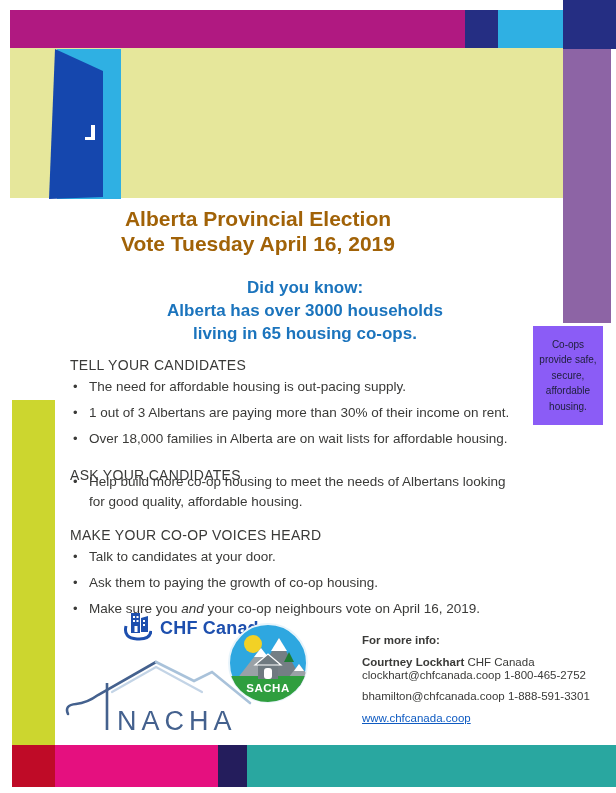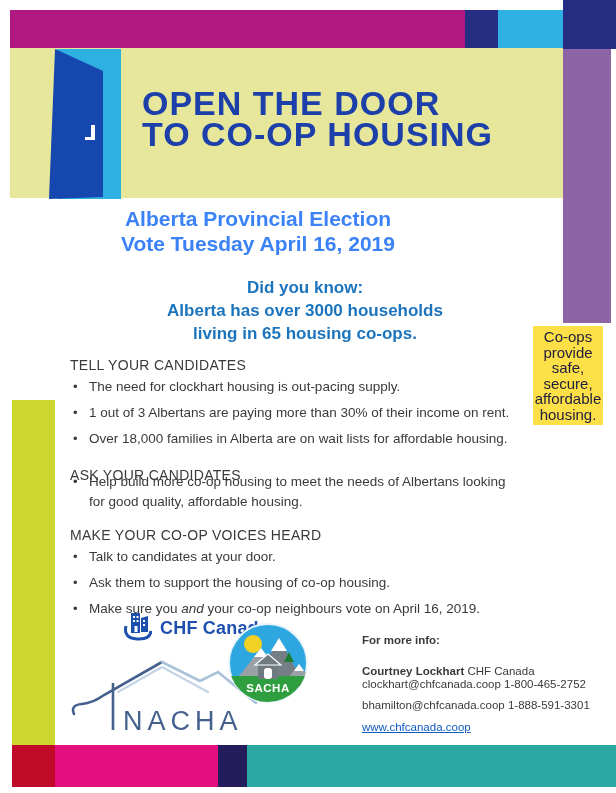--- a/index.html
+++ b/index.html
@@ -17,54 +17,54 @@
   .header{left:10px;top:48px;width:553px;height:150px;background:#e6e79b;}
   .purple-stripe{left:563px;top:49px;width:48px;height:274px;background:#8d64a5;}
   .door{left:49px;top:49px;width:72px;height:150px;}
   .headline{
     left:142px;top:88px;width:430px;
     color:#1c3fa9;font-size:34px;font-weight:700;line-height:31px;letter-spacing:1px;
   }
   
   .election{
     left:0;top:206px;width:516px;text-align:center;
-    color:#3b82f6;font-size:21px;font-weight:700;line-height:25px;
+    color:#a16207;font-size:21px;font-weight:700;line-height:25px;
   }
   
   .dyk{
     left:0;top:276px;width:610px;text-align:center;
     color:#1b74bd;font-size:17px;font-weight:700;line-height:23px;
   }
   
   .section-heading{
     left:70px;width:470px;color:#3a3a38;font-size:14px;letter-spacing:.3px;font-weight:500;
   }
   .bullets{left:73px;width:452px;color:#3a3a38;font-size:13.5px;line-height:20px;}
   .bullet-row{display:flex;margin-bottom:6px;}
   .bullet-dot{width:16px;flex:0 0 16px;font-size:13px;}
   
   .coops-box{
-    left:533px;top:326px;width:70px;height:99px;background:#fde047;
-    color:#20203e;font-size:15px;line-height:15.5px;text-align:center;
+    left:533px;top:326px;width:70px;height:99px;background:#8b5cf6;
+    color:#20203e;font-size:10px;line-height:15.5px;text-align:center;
     display:flex;align-items:center;justify-content:center;box-sizing:border-box;padding:4px 3px;
   }
   
   .green-stripe{left:12px;top:400px;width:43px;height:345px;background:#ccd62f;}
   .bb-red{left:12px;top:745px;width:43px;height:42px;background:#bf0b27;}
   .bb-magenta{left:55px;top:745px;width:163px;height:42px;background:#e5107f;}
   .bb-navy{left:218px;top:745px;width:29px;height:42px;background:#241d5c;}
   .bb-teal{left:247px;top:745px;width:369px;height:42px;background:#29a7a0;}
   
   .chf-logo{left:122px;top:609px;display:flex;align-items:center;}
   .chf-text{color:#1d4fae;font-size:18px;font-weight:700;margin-left:8px;letter-spacing:.2px;}
-  .inacha{left:66px;top:650px;}
+  .inacha{left:60px;top:650px;}
   .sacha{left:227px;top:622px;}
   
   .contact{left:362px;top:634px;width:250px;color:#3a3a38;font-size:11.5px;line-height:13px;}
-  .contact .head{font-weight:700;margin-bottom:18px;}
+  .contact .head{font-weight:700;margin-bottom:9px;}
   .contact .entry{margin-top:8px;}
   .contact .name{font-weight:700;}
   .contact .site{display:inline-block;margin-top:9px;color:#0f5bc2;text-decoration:underline;cursor:pointer;}
   .it{font-style:italic;}
 </style>
 </head>
 <body>
 
 <div class="page">
 
@@ -78,45 +78,41 @@
 
   <div class="abs door">
     <svg width="72" height="150" viewBox="0 0 72 150">
       <rect x="8" y="0" width="64" height="150" fill="#2fb0e3"></rect>
       <polygon points="6,0 54,22 54,148 0,150" fill="#1547ae"></polygon>
       <rect x="42" y="76" width="4" height="15" fill="#ffffff"></rect>
       <rect x="36" y="88" width="7" height="3" fill="#ffffff"></rect>
     </svg>
   </div>
 
-  <div class="abs headline">
-    <div>OPEN THE DOOR</div>
-    <div>TO CO-OP HOUSING</div>
-  </div>
 
   <div class="abs election">
     <div>Alberta Provincial Election</div>
     <div>Vote Tuesday April 16, 2019</div>
   </div>
 
   <div class="abs dyk">
     <div>Did you know:</div>
     <div>Alberta has over 3000 households</div>
     <div>living in 65 housing co-ops.</div>
   </div>
 
   <div class="abs coops-box">
     <span>Co-ops provide safe, secure, affordable housing.</span>
   </div>
 
   <div class="abs section-heading" style="top:357px">TELL YOUR CANDIDATES</div>
   <div class="abs bullets" style="top:377px">
     <div class="bullet-row">
       <span class="bullet-dot">•</span>
-      <span>The need for clockhart housing is out-pacing supply.</span>
+      <span>The need for affordable housing is out-pacing supply.</span>
     </div>
     <div class="bullet-row">
       <span class="bullet-dot">•</span>
       <span>1 out of 3 Albertans are paying more than 30% of their income on rent.</span>
     </div>
     <div class="bullet-row">
       <span class="bullet-dot">•</span>
       <span>Over 18,000 families in Alberta are on wait lists for affordable housing.</span>
     </div>
   </div>
@@ -130,21 +126,21 @@
   </div>
 
   <div class="abs section-heading" style="top:527px">MAKE YOUR CO-OP VOICES HEARD</div>
   <div class="abs bullets" style="top:547px">
     <div class="bullet-row">
       <span class="bullet-dot">•</span>
       <span>Talk to candidates at your door.</span>
     </div>
     <div class="bullet-row">
       <span class="bullet-dot">•</span>
-      <span>Ask them to support the housing of co-op housing.</span>
+      <span>Ask them to paying the growth of co-op housing.</span>
     </div>
     <div class="bullet-row">
       <span class="bullet-dot">•</span>
       <span><span>Make sure you </span><span class="it">and</span><span> your co-op neighbours vote on April 16, 2019.</span></span>
     </div>
   </div>
 
   <div class="abs chf-logo">
     <span>
       <svg width="30" height="34" viewBox="0 0 30 34">

